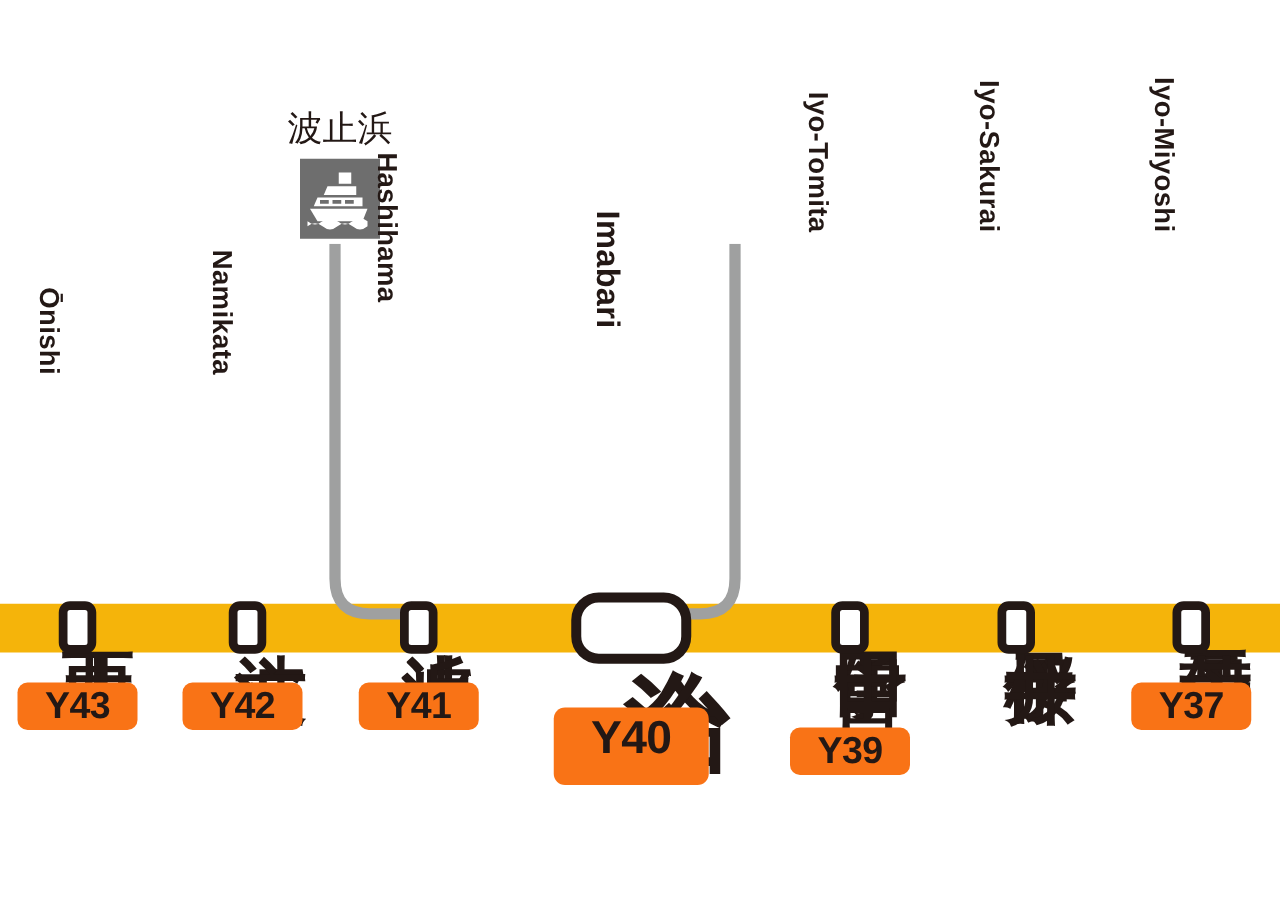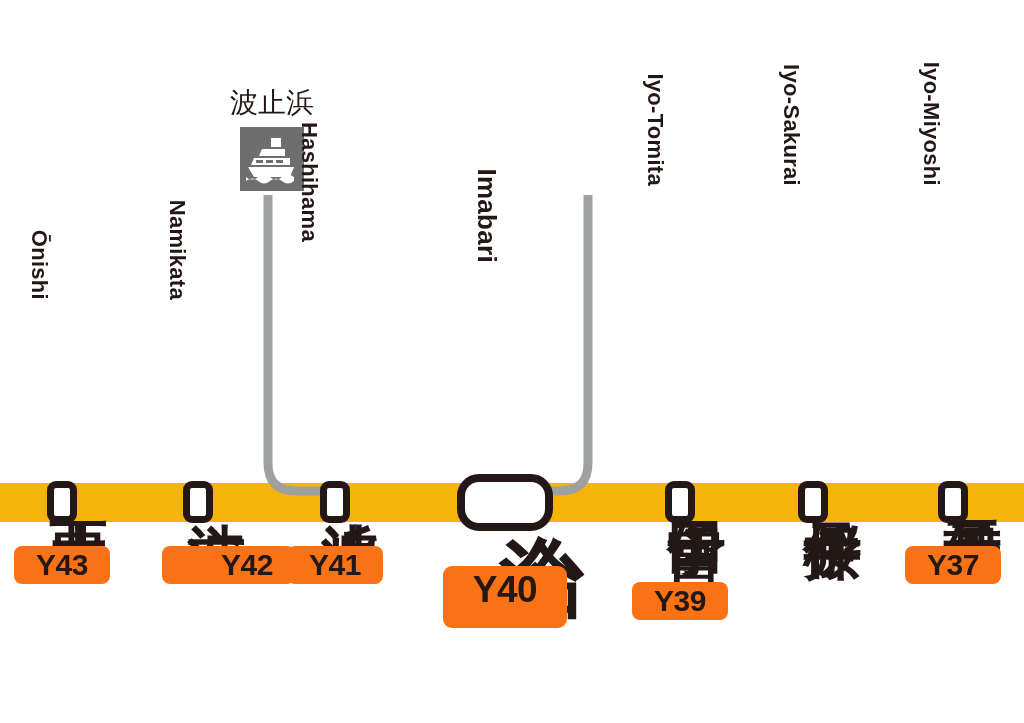--- a/index.html
+++ b/index.html
@@ -227,19 +227,19 @@
 
   <div class="station-marker normal" style="left:47px;"></div>
   <div class="station-marker normal" style="left:183px;"></div>
   <div class="station-marker normal" style="left:320px;"></div>
   <div class="station-marker major" style="left:457px;"></div>
   <div class="station-marker normal" style="left:665px;"></div>
   <div class="station-marker normal" style="left:798px;"></div>
   <div class="station-marker normal" style="left:938px;"></div>
 
   <div class="station-code normal" style="left:14px;">Y43</div>
-  <div class="station-code normal" style="left:162px;padding-left:37px;">Y42</div>
+  <div class="station-code normal" style="left:146px;">Y42</div>
   <div class="station-code normal" style="left:287px;">Y41</div>
   <div class="station-code major" style="left:443px;">Y40</div>
   <div class="station-code normal" style="left:632px;margin-top:36px;">Y39</div>
   <div class="station-code normal" style="left:905px;">Y37</div>
 
 </div>
 
 </body></html>

